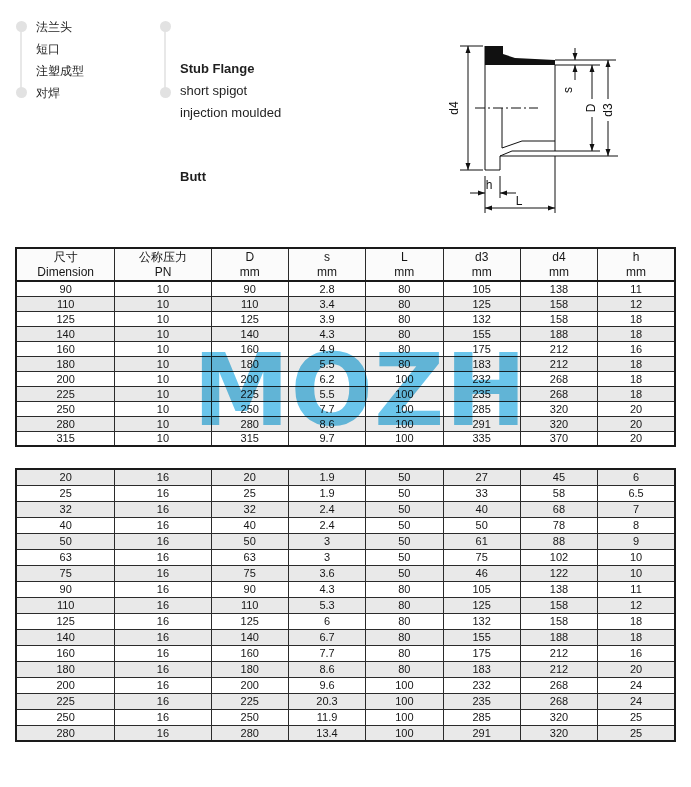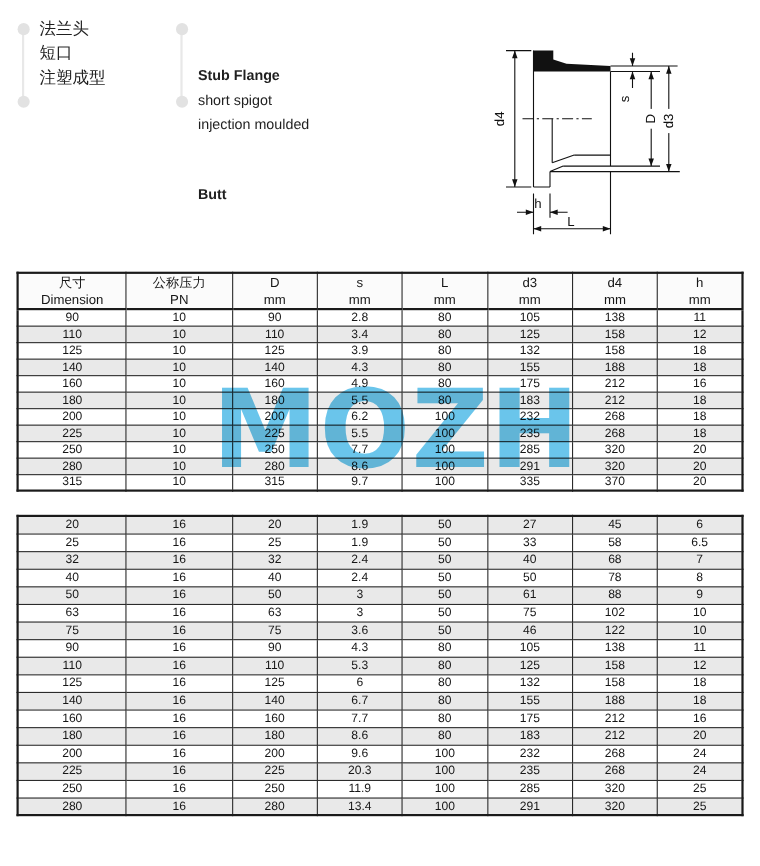--- a/index.html
+++ b/index.html
@@ -7,21 +7,21 @@
   #page { position: relative; width: 691px; height: 787px; background: #fff; overflow: hidden; }
 
   
   .feature-col { position: absolute; top: 18px; }
   .feature-col.cn { left: 16px; width: 130px; }
   .feature-col.en { left: 160px; width: 150px; }
   .feature-track { position: absolute; left: 4px; top: 8px; width: 2px; height: 68px; background: #e8e8e8; }
   .feature-dot { position: absolute; left: 0; width: 11px; height: 11px; border-radius: 50%; background: #e2e2e2; }
   .feature-dot.top { top: 3px; }
   .feature-dot.bottom { top: 69px; }
-  .feature-item { position: relative; padding-left: 20px; height: 22px; line-height: 18px; font-size: 15px; color: #1f1f1f; white-space: nowrap; }
+  .feature-item { position: relative; padding-left: 20px; height: 22px; line-height: 18px; font-size: 12px; color: #1f1f1f; white-space: nowrap; }
   .feature-col.en .feature-item { font-size: 13px; }
   .feature-item.bold { font-weight: bold; margin-top: 42px; }
 
   
   #drawing { position: absolute; left: 430px; top: 8px; width: 261px; height: 220px; }
   #drawing svg { width: 100%; height: 100%; }
   #drawing text { font-family: "Liberation Sans", "DejaVu Sans", sans-serif; font-size: 12px; fill: #111; }
 
   
   .spec-table { position: absolute; left: 15px; width: 661px; border-collapse: collapse; table-layout: fixed; background: #fff; }
@@ -50,20 +50,21 @@
 
 <div id="page">
 
   <div class="feature-col cn">
     <div class="feature-track"></div>
     <div class="feature-dot top"></div>
     <div class="feature-dot bottom"></div>
     <div class="feature-item">法兰头</div>
     <div class="feature-item">短口</div>
     <div class="feature-item">注塑成型</div>
+    <div class="feature-item">对焊</div>
   </div>
 
   <div class="feature-col en">
     <div class="feature-track"></div>
     <div class="feature-dot top"></div>
     <div class="feature-dot bottom"></div>
     <div class="feature-item bold">Stub Flange</div>
     <div class="feature-item">short spigot</div>
     <div class="feature-item">injection moulded</div>
     <div class="feature-item bold">Butt</div>

